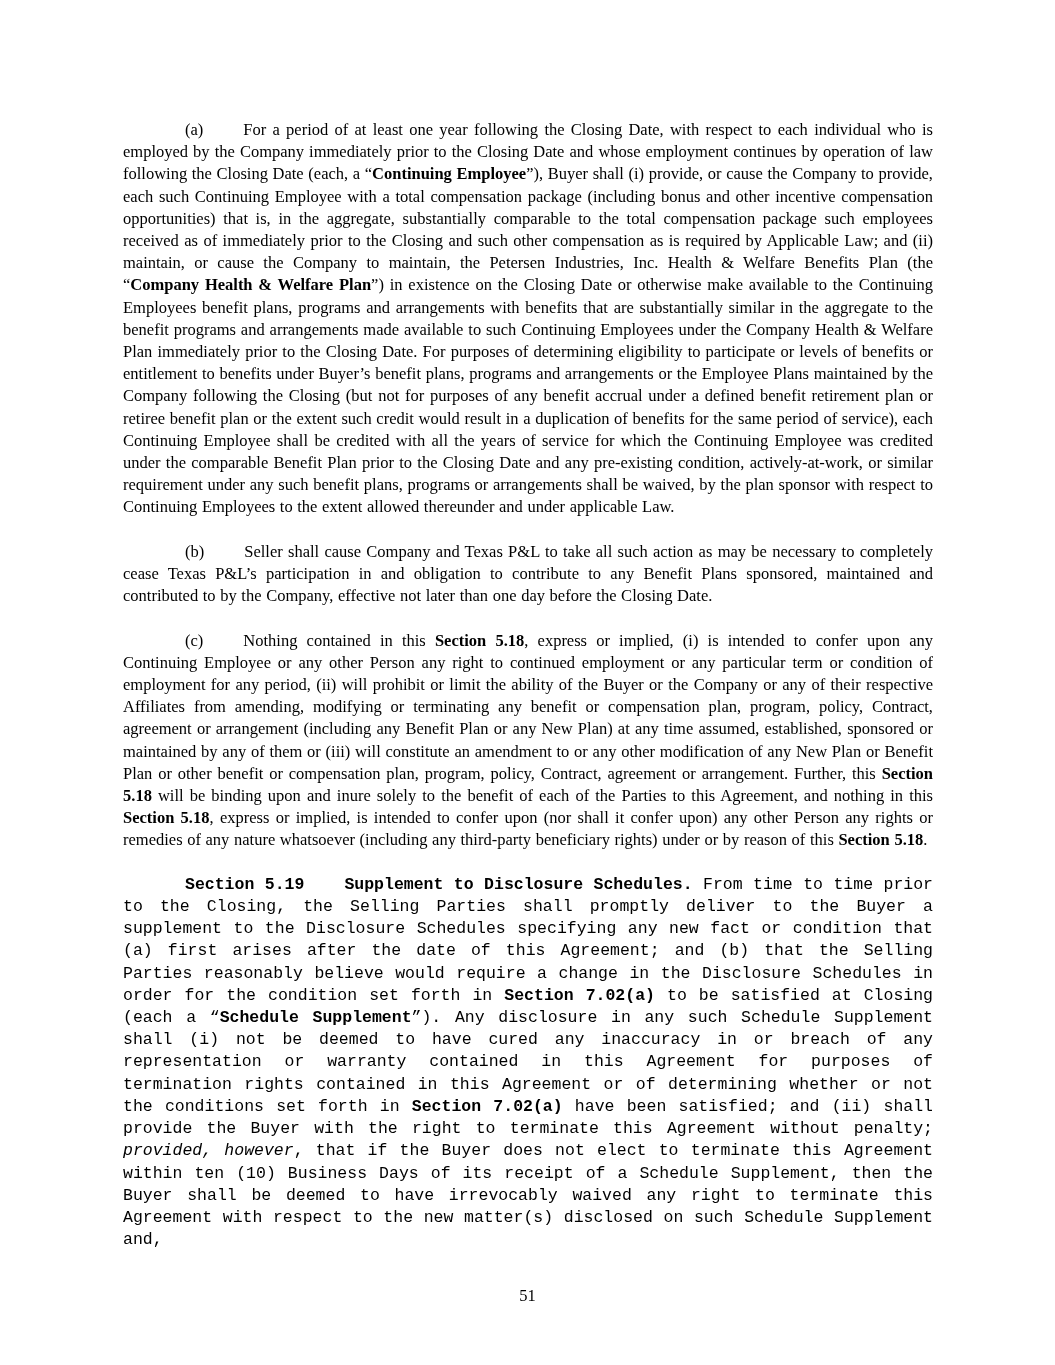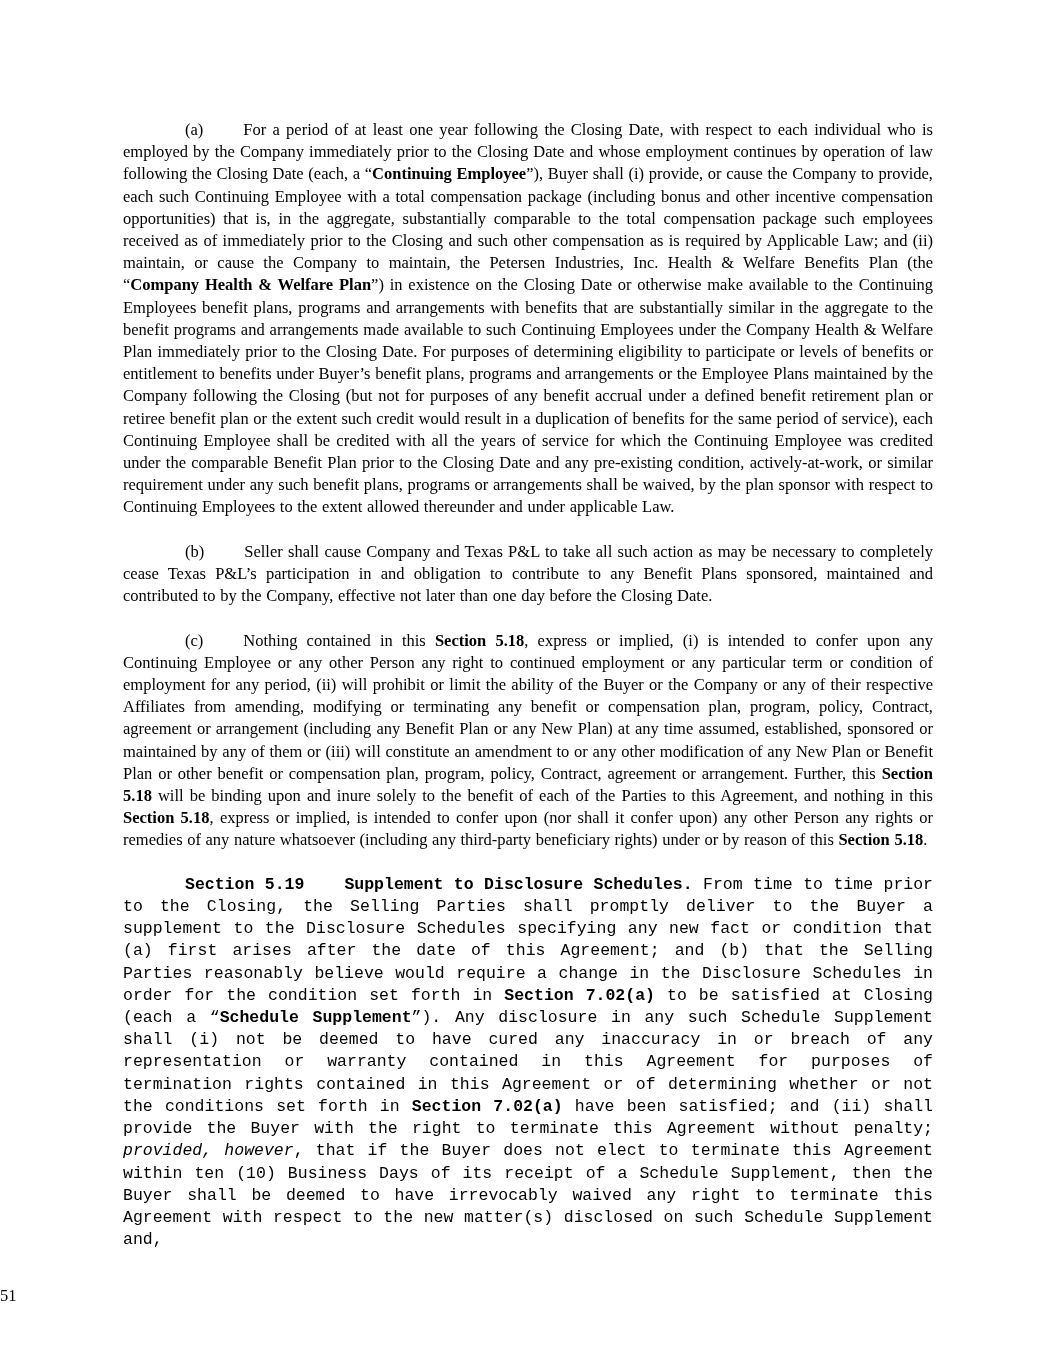--- a/index.html
+++ b/index.html
@@ -34,20 +34,21 @@
   .para:last-child { margin-bottom: 0; }
   .justify-last { text-align-last: justify; font-family: Liberation Mono, monospace; }
   .b { font-weight: bold; }
   .i { font-style: italic; }
   .tab { display: inline-block; }
   .page-number {
     position: absolute;
     left: 0;
     right: 0;
     top: 1286px;
+    text-align: center;
     font-size: 16.5px;
   }
 </style>
 </head>
 <body>
 
 <div class="page">
   <div class="content">
     <p class="para"><span>(a)</span><span class="tab" style="width: 40px;"></span><span>For a period of at least one year following the Closing Date, with respect to each individual who is employed by the Company immediately prior to the Closing Date and whose employment continues by operation of law following the Closing Date (each, a “</span><span class="b">Continuing Employee</span><span>”), Buyer shall (i) provide, or cause the Company to provide, each such Continuing Employee with a total compensation package (including bonus and other incentive compensation opportunities) that is, in the aggregate, substantially comparable to the total compensation package such employees received as of immediately prior to the Closing and such other compensation as is required by Applicable Law; and (ii) maintain, or cause the Company to maintain, the Petersen Industries, Inc. Health &amp; Welfare Benefits Plan (the “</span><span class="b">Company Health &amp; Welfare Plan</span><span>”) in existence on the Closing Date or otherwise make available to the Continuing Employees benefit plans, programs and arrangements with benefits that are substantially similar in the aggregate to the benefit programs and arrangements made available to such Continuing Employees under the Company Health &amp; Welfare Plan immediately prior to the Closing Date.  For purposes of determining eligibility to participate or levels of benefits or entitlement to benefits under Buyer’s benefit plans, programs and arrangements or the Employee Plans maintained by the Company following the Closing (but not for purposes of any benefit accrual under a defined benefit retirement plan or retiree benefit plan or the extent such credit would result in a duplication of benefits for the same period of service), each Continuing Employee shall be credited with all the years of service for which the Continuing Employee was credited under the comparable Benefit Plan prior to the Closing Date and any pre-existing condition, actively-at-work, or similar requirement under any such benefit plans, programs or arrangements shall be waived, by the plan sponsor with respect to Continuing Employees to the extent allowed thereunder and under applicable Law.</span></p>
     <p class="para"><span>(b)</span><span class="tab" style="width: 40px;"></span><span>Seller shall cause Company and Texas P&amp;L to take all such action as may be necessary to completely cease Texas P&amp;L’s participation in and obligation to contribute to any Benefit Plans sponsored, maintained and contributed to by the Company, effective not later than one day before the Closing Date.</span></p>

